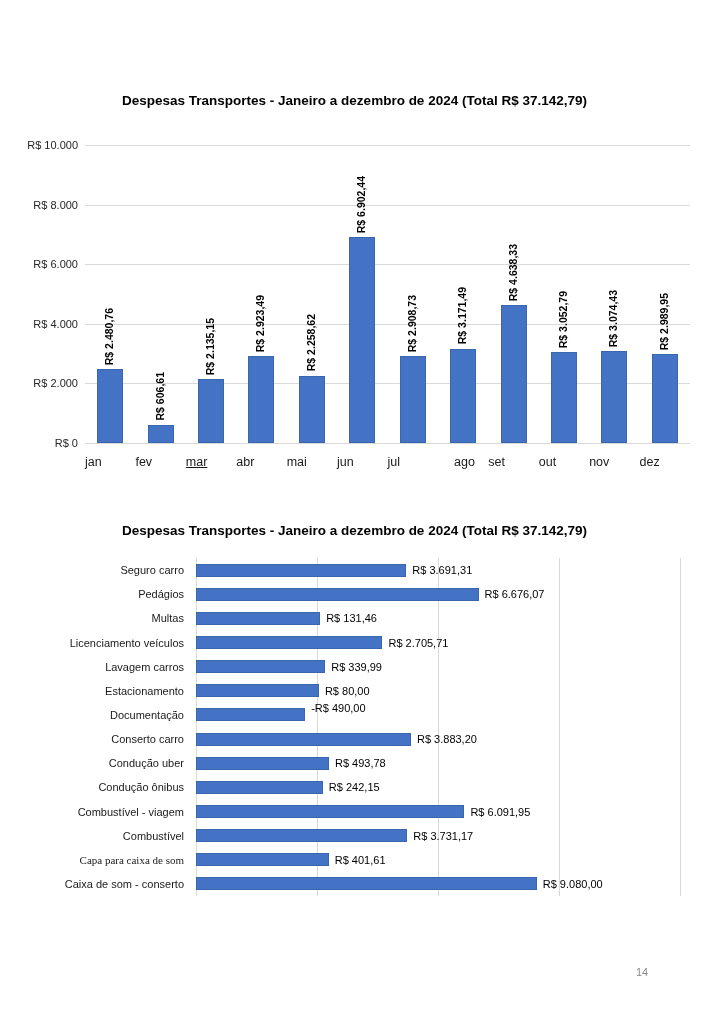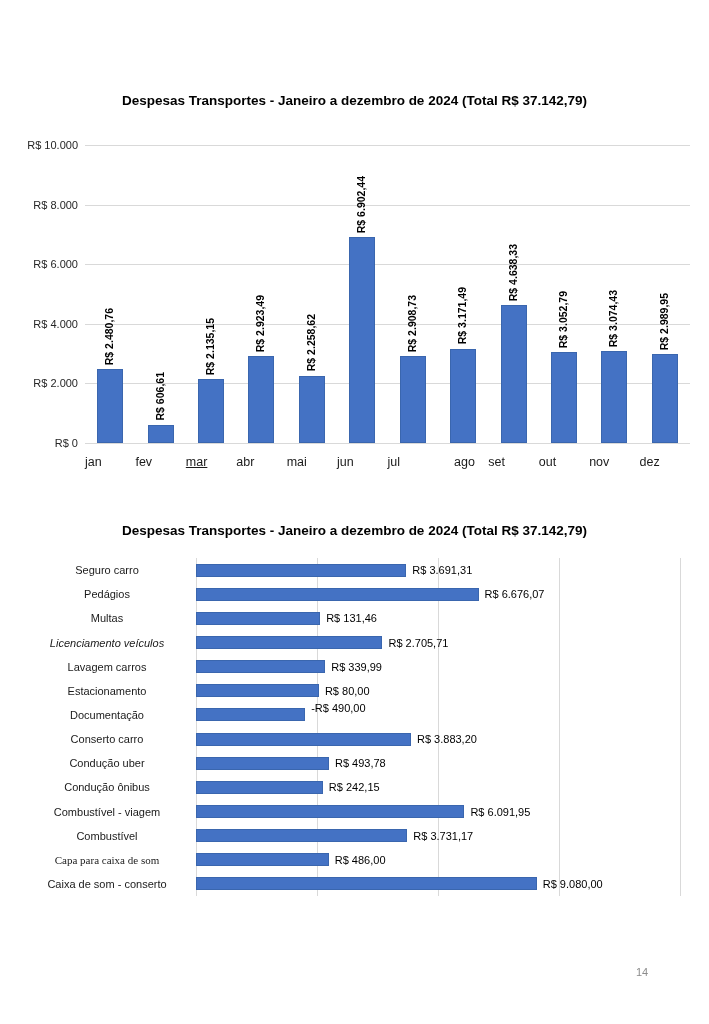--- a/index.html
+++ b/index.html
@@ -9,21 +9,21 @@
         font-weight:bold;font-size:13.5px;line-height:16px;color:#000;}
   .plot{position:absolute;}
   .hgrid{position:absolute;left:0;width:100%;height:0;border-top:1px solid #D9D9D9;}
   .vgrid{position:absolute;top:0;height:100%;width:0;border-left:1px solid #D9D9D9;}
   .bar-v{position:absolute;box-sizing:border-box;background:#4472C4;border:1px solid #3A66AE;}
   .bar-h{position:absolute;box-sizing:border-box;background:#4472C4;border:1px solid #3A66AE;}
   .ytick{position:absolute;width:70px;text-align:right;font-size:11px;line-height:14px;color:#262626;}
   .month{position:absolute;text-align:left;font-size:12.5px;line-height:16px;color:#1a1a1a;}
   .vlab1{position:absolute;writing-mode:vertical-rl;transform:rotate(180deg);
         font-size:10.5px;font-weight:bold;line-height:15px;color:#000;white-space:nowrap;}
-  .cat{position:absolute;text-align:center;font-size:11px;line-height:16px;color:#1a1a1a;white-space:nowrap;}
+  .cat{position:absolute;text-align:right;font-size:11px;line-height:16px;color:#1a1a1a;white-space:nowrap;}
   .vlab2{position:absolute;font-size:11px;line-height:16px;color:#000;white-space:nowrap;}
   .pagenum{position:absolute;font-size:11px;color:#8C8C8C;}
 </style>
 </head>
 <body>
 
 <div class="page" id="page">
   <div class="chart-title" style="top:93px">Despesas Transportes - Janeiro a dezembro de 2024 (Total R$ 37.142,79)</div>
   <div class="plot" id="plot1" style="left:85px;top:145px;width:605px;height:298px">
       <div class="hgrid" style="top: 0px; border-top-color: rgb(217, 217, 217);"></div>
@@ -95,36 +95,36 @@
       <div class="vlab2" style="left: 220.973px; top: 173.071px; color: rgb(0, 0, 0);">R$ 3.883,20</div>
       <div class="bar-h" style="left: 0px; top: 198.714px; width: 132.949px; height: 13px; background: rgb(68, 114, 196); border-color: rgb(58, 102, 174);"></div>
       <div class="vlab2" style="left: 138.949px; top: 197.214px; color: rgb(0, 0, 0);">R$ 493,78</div>
       <div class="bar-h" style="left: 0px; top: 222.857px; width: 126.86px; height: 13px; background: rgb(68, 114, 196); border-color: rgb(58, 102, 174);"></div>
       <div class="vlab2" style="left: 132.86px; top: 221.357px; color: rgb(0, 0, 0);">R$ 242,15</div>
       <div class="bar-h" style="left: 0px; top: 247px; width: 268.425px; height: 13px; background: rgb(68, 114, 196); border-color: rgb(58, 102, 174);"></div>
       <div class="vlab2" style="left: 274.425px; top: 245.5px; color: rgb(0, 0, 0);">R$ 6.091,95</div>
       <div class="bar-h" style="left: 0px; top: 271.143px; width: 211.294px; height: 13px; background: rgb(68, 114, 196); border-color: rgb(58, 102, 174);"></div>
       <div class="vlab2" style="left: 217.294px; top: 269.643px; color: rgb(0, 0, 0);">R$ 3.731,17</div>
       <div class="bar-h" style="left: 0px; top: 295.286px; width: 132.761px; height: 13px; background: rgb(68, 114, 196); border-color: rgb(58, 102, 174);"></div>
-      <div class="vlab2" style="left: 138.761px; top: 293.786px; color: rgb(0, 0, 0);">R$ 486,00</div>
+      <div class="vlab2" style="left: 138.761px; top: 293.786px; color: rgb(0, 0, 0);">R$ 401,61</div>
       <div class="bar-h" style="left: 0px; top: 319.429px; width: 340.736px; height: 13px; background: rgb(68, 114, 196); border-color: rgb(58, 102, 174);"></div>
       <div class="vlab2" style="left: 346.736px; top: 317.929px; color: rgb(0, 0, 0);">R$ 9.080,00</div>
     </div>
 
   <div class="pagenum" style="left:630px;top:966px;width:24px;text-align:center">14</div>
 <div class="ytick" style="left: 8px; top: 138px; color: rgb(38, 38, 38);">R$ 10.000</div>
     <div class="ytick" style="left: 8px; top: 197.6px; color: rgb(38, 38, 38);">R$ 8.000</div>
     <div class="ytick" style="left: 8px; top: 257.2px; color: rgb(38, 38, 38);">R$ 6.000</div>
     <div class="ytick" style="left: 8px; top: 316.8px; color: rgb(38, 38, 38);">R$ 4.000</div>
     <div class="ytick" style="left: 8px; top: 376.4px; color: rgb(38, 38, 38);">R$ 2.000</div>
     <div class="ytick" style="left: 8px; top: 436px; color: rgb(38, 38, 38);">R$ 0</div>
     <div class="cat" style="left: 30px; width: 154px; top: 562.071px;">Seguro carro</div>
     <div class="cat" style="left: 30px; width: 154px; top: 586.214px;">Pedágios</div>
     <div class="cat" style="left: 30px; width: 154px; top: 610.357px;">Multas</div>
-    <div class="cat" style="left: 30px; width: 154px; top: 634.5px; font-style: italic;">Licenciamento veículos</div>
+    <div class="cat" style="left: 30px; width: 154px; top: 634.5px;">Licenciamento veículos</div>
     <div class="cat" style="left: 30px; width: 154px; top: 658.643px;">Lavagem carros</div>
     <div class="cat" style="left: 30px; width: 154px; top: 682.786px;">Estacionamento</div>
     <div class="cat" style="left: 30px; width: 154px; top: 706.929px;">Documentação</div>
     <div class="cat" style="left: 30px; width: 154px; top: 731.071px;">Conserto carro</div>
     <div class="cat" style="left: 30px; width: 154px; top: 755.214px;">Condução uber</div>
     <div class="cat" style="left: 30px; width: 154px; top: 779.357px;">Condução ônibus</div>
     <div class="cat" style="left: 30px; width: 154px; top: 803.5px;">Combustível - viagem</div>
     <div class="cat" style="left: 30px; width: 154px; top: 827.643px;">Combustível</div>
     <div class="cat" style="left: 30px; width: 154px; top: 851.786px; font-family: Liberation Serif, serif;">Capa para caixa de som</div>
     <div class="cat" style="left: 30px; width: 154px; top: 875.929px;">Caixa de som - conserto</div>

